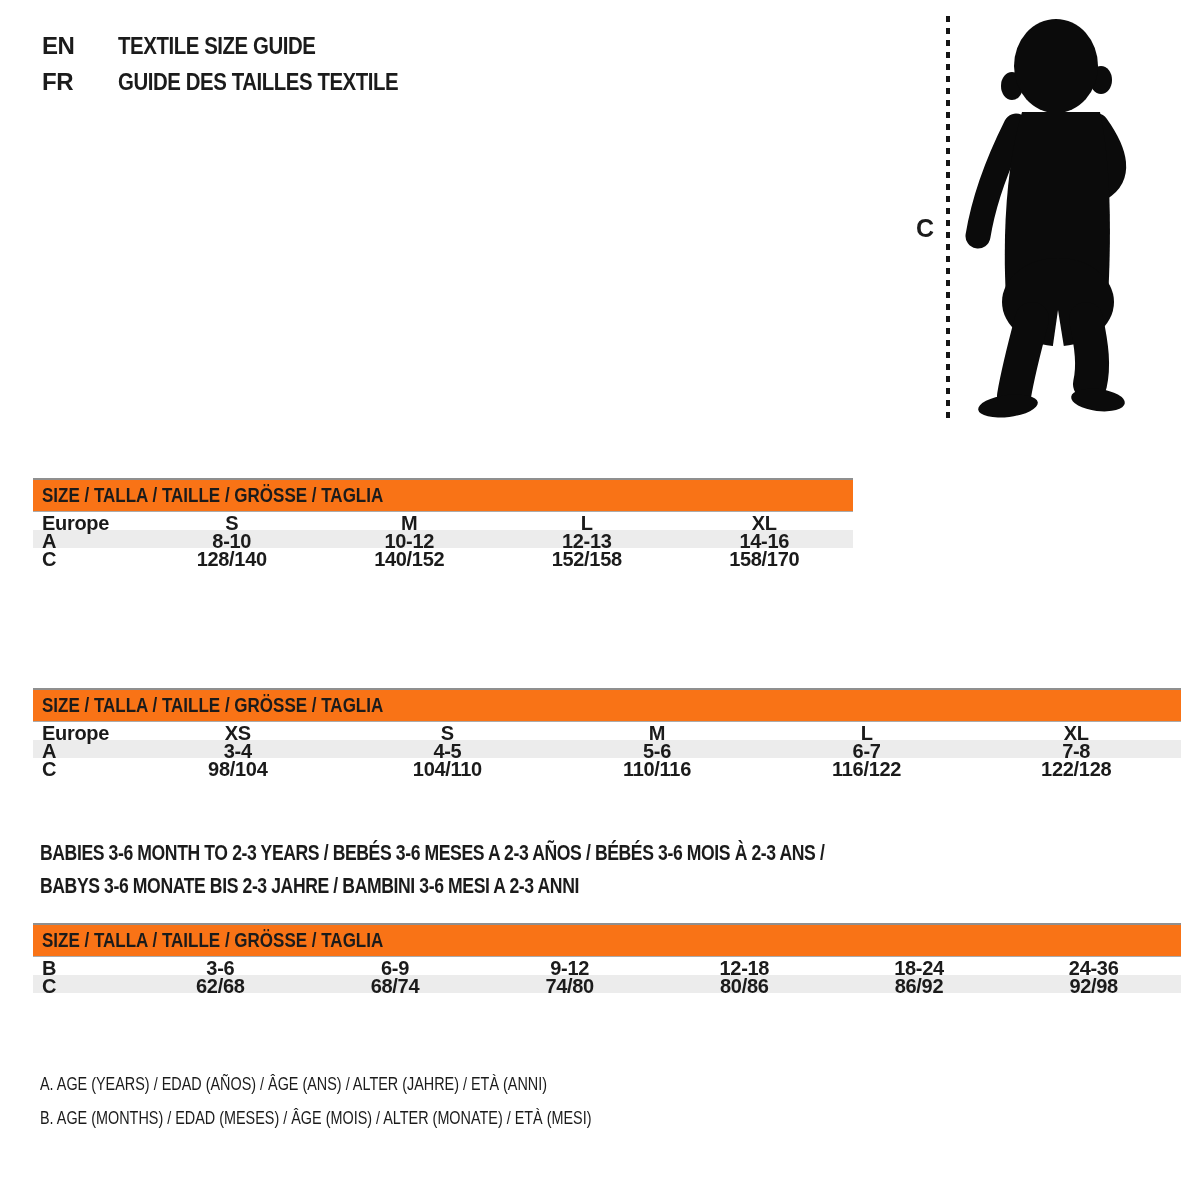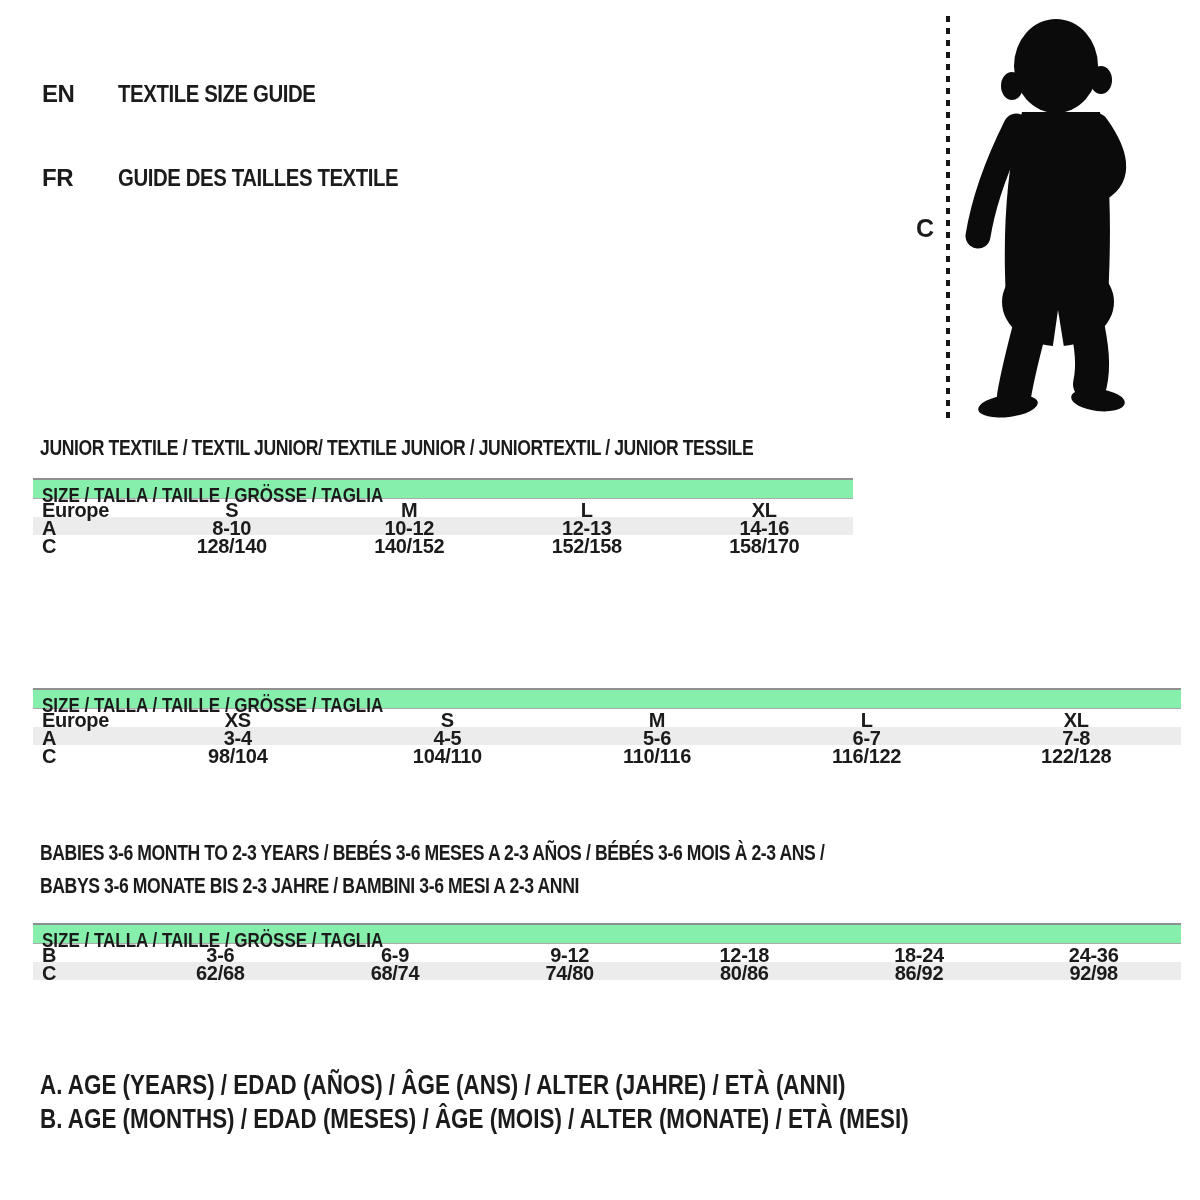--- a/index.html
+++ b/index.html
@@ -6,47 +6,47 @@
   .page{
     position:relative;width:1200px;height:1200px;background:#ffffff;overflow:hidden;
     font-family:"Liberation Sans","DejaVu Sans",sans-serif;color:#1b1b1b;
   }
   .abs{position:absolute;}
   .cond{display:inline-block;transform:scaleX(0.85);transform-origin:0 50%;white-space:nowrap;}
   .cond80{display:inline-block;transform:scaleX(0.80);transform-origin:0 50%;white-space:nowrap;}
 
   
   .lang-block{left:42px;top:28px;font-size:24px;font-weight:bold;letter-spacing:-0.5px;}
-  .lang-row{display:grid;grid-template-columns:76px auto;line-height:35.6px;margin-top:48px;}
+  .lang-row{display:grid;grid-template-columns:76px auto;line-height:35.6px;}
 
   
   .dash-line{left:946px;top:16px;width:4px;height:402px;
     background:repeating-linear-gradient(to bottom,#141414 0 6px,transparent 6px 12px);}
   .measure-label{left:916px;top:214px;font-size:25px;font-weight:bold;}
   .toddler{left:958px;top:14px;}
 
   
   .sec-title{font-size:22px;font-weight:bold;letter-spacing:-0.5px;line-height:33px;}
   .sub{font-size:13px;vertical-align:-4px;font-weight:bold;}
 
   
   .stable{box-sizing:border-box;}
-  .size-bar{box-sizing:border-box;height:21px;background:#86efac;
+  .size-bar{box-sizing:border-box;height:34px;background:#f97316;
     border-top:2px solid #8f8f8f;border-bottom:1px solid #ababab;
     font-size:20px;font-weight:bold;line-height:30px;padding-left:9px;}
   .trow{display:grid;height:18px;align-items:center;font-size:20px;font-weight:bold;letter-spacing:-0.3px;}
   .trow.alt{background:#ececec;}
   .t1 .trow{grid-template-columns:110px repeat(4,1fr);}
   .t2 .trow{grid-template-columns:100px repeat(5,1fr);}
   .t3 .trow{grid-template-columns:100px repeat(6,1fr);}
   .cell-label{text-align:left;padding-left:9px;}
   .cell-val{text-align:center;}
 
   
-  .legend{font-size:28px;font-weight:bold;line-height:33.5px;}
+  .legend{font-size:18px;font-weight:normal;line-height:33.5px;}
 </style>
 </head>
 <body>
 
 <div class="page">
 
   <div class="abs lang-block">
     <div class="lang-row">
       <span>EN</span>
       <span class="cond">TEXTILE SIZE GUIDE</span>
@@ -77,23 +77,20 @@
       <path d="M100,296 L84,408 L118,408 Z" fill="#ffffff"></path>
 
       <path d="M74,305 C66,335 60,358 56,382" fill="none" stroke="#0b0b0b" stroke-width="34" stroke-linecap="round"></path>
       <path d="M128,305 C134,333 136,352 132,370" fill="none" stroke="#0b0b0b" stroke-width="34" stroke-linecap="round"></path>
 
       <ellipse cx="50" cy="392" rx="30" ry="11" transform="rotate(-7 50 392)"></ellipse>
       <ellipse cx="140" cy="386" rx="27" ry="11" transform="rotate(7 140 386)"></ellipse>
     </g>
   </svg>
 
-  <div class="abs sec-title" style="left:40px;top:431px;">
-    <span class="cond80">JUNIOR TEXTILE / TEXTIL JUNIOR/ TEXTILE JUNIOR / JUNIORTEXTIL / JUNIOR TESSILE</span>
-  </div>
   <div class="abs stable t1" style="left:33px;top:478px;width:820px;">
     <div class="size-bar">
       <span class="cond">SIZE / TALLA / TAILLE / GRÖSSE / TAGLIA</span>
     </div>
     <div class="trow">
       <span class="cell-label">Europe</span>
       <span class="cell-val">S</span>
       <span class="cell-val">M</span>
       <span class="cell-val">L</span>
       <span class="cell-val">XL</span>

